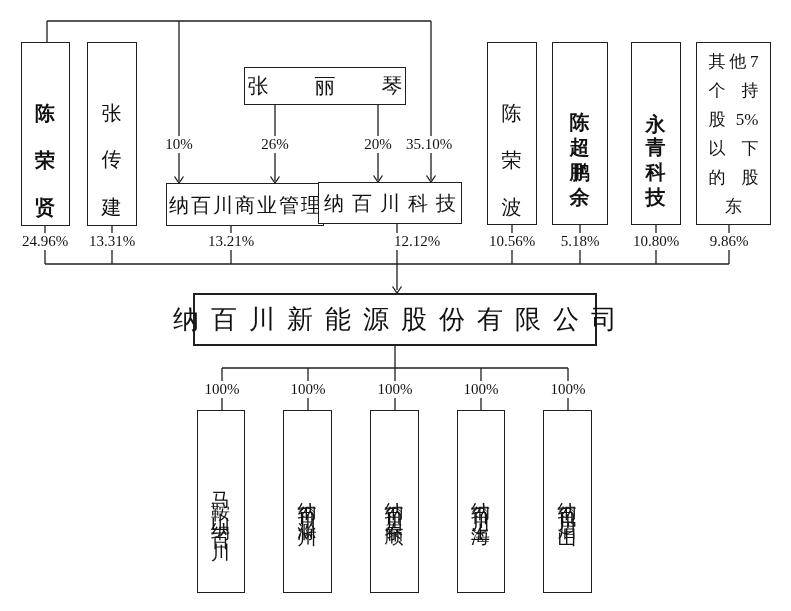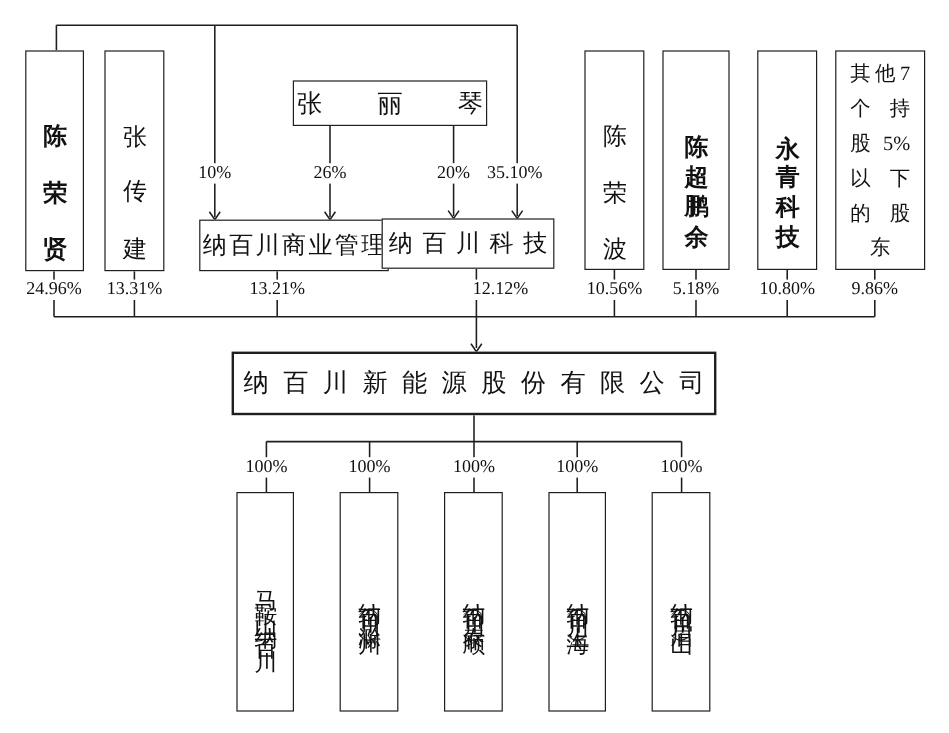--- a/index.html
+++ b/index.html
@@ -82,21 +82,21 @@
   <div class="lbl" style="left:45px;top:233px;">24.96%</div>
   <div class="lbl" style="left:112px;top:233px;">13.31%</div>
   <div class="lbl" style="left:231px;top:233px;">13.21%</div>
   <div class="lbl" style="left:397px;top:233px;margin-left:20px;">12.12%</div>
   <div class="lbl" style="left:512px;top:233px;">10.56%</div>
   <div class="lbl" style="left:580px;top:233px;">5.18%</div>
   <div class="lbl" style="left:656px;top:233px;">10.80%</div>
   <div class="lbl" style="left:729px;top:233px;">9.86%</div>
 
   <div class="box heavy" style="left:193px;top:293px;width:404px;height:53px;">
-    <span class="htext" style="--ls:12px;font-size:21px;">纳百川新能源股份有限公司</span>
+    <span class="htext" style="--ls:12px;font-size:26px;">纳百川新能源股份有限公司</span>
   </div>
 
   <div class="lbl" style="left:222px;top:381px;">100%</div>
   <div class="lbl" style="left:308px;top:381px;">100%</div>
   <div class="lbl" style="left:395px;top:381px;">100%</div>
   <div class="lbl" style="left:481px;top:381px;">100%</div>
   <div class="lbl" style="left:568px;top:381px;">100%</div>
 
   <div class="box" style="left:197px;top:410px;width:48px;height:183px;">
     <span class="vtext" style="--ls:10px;font-size:19px;">马鞍山纳百川</span>

